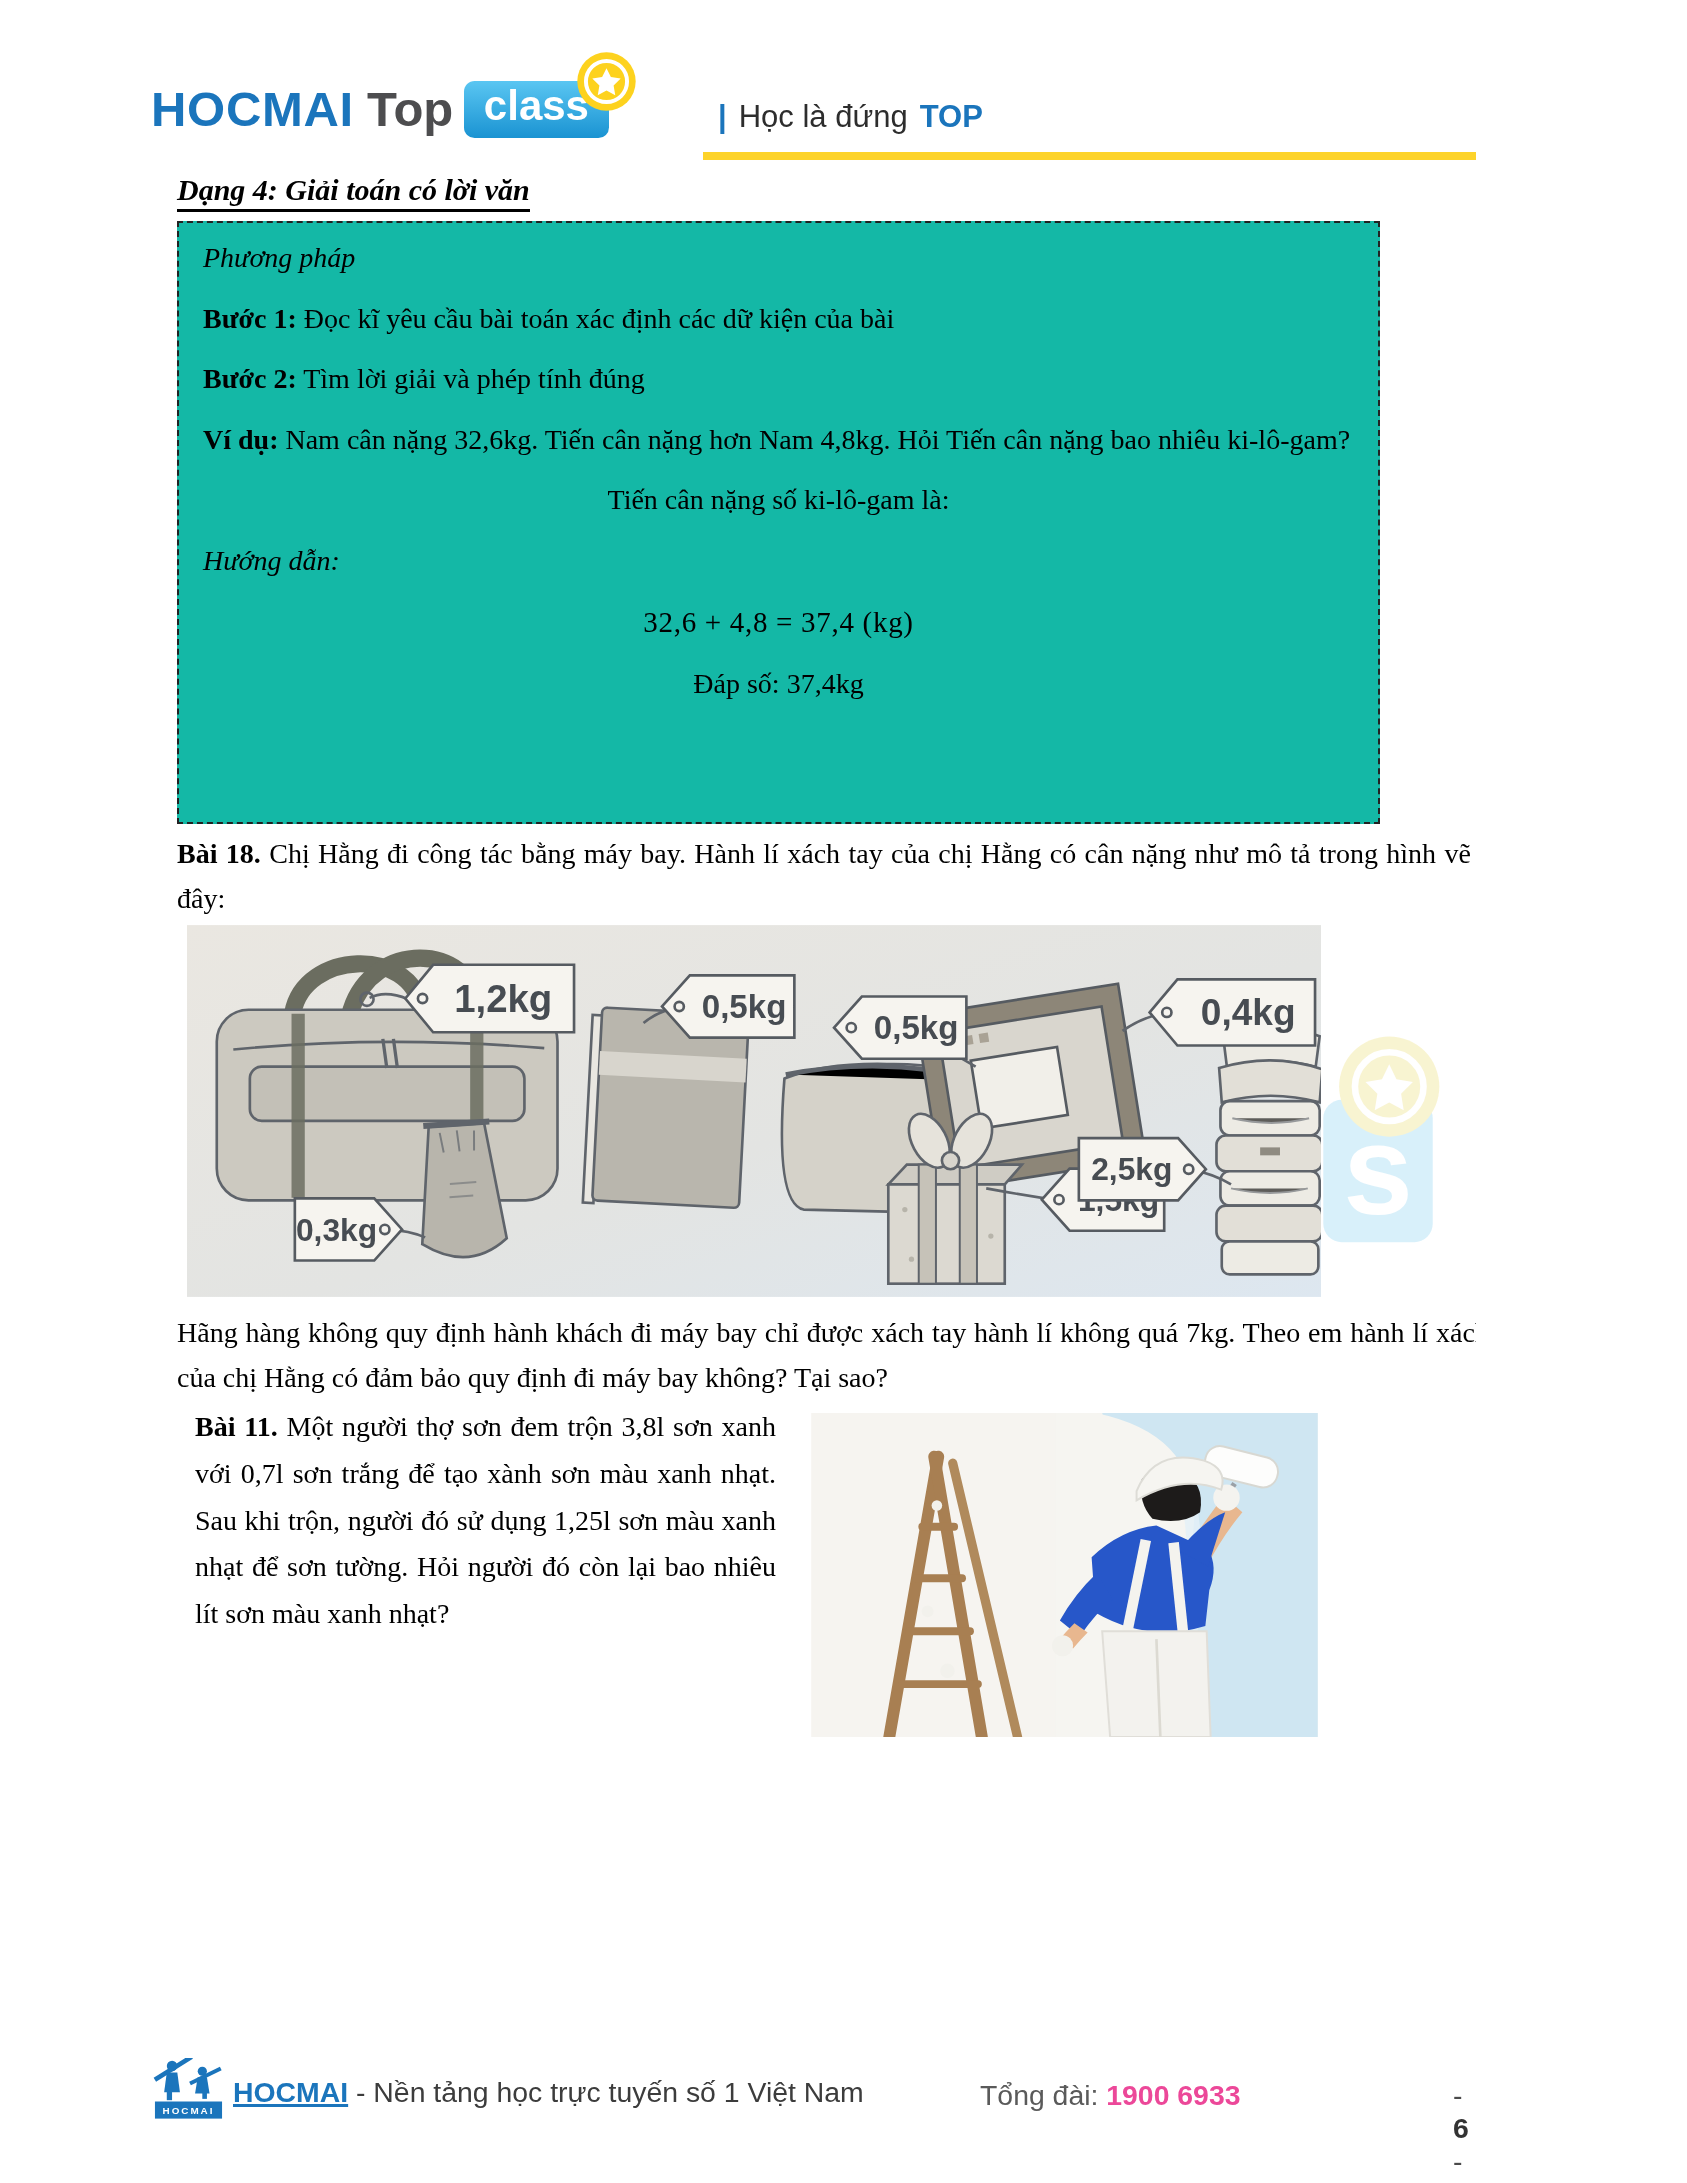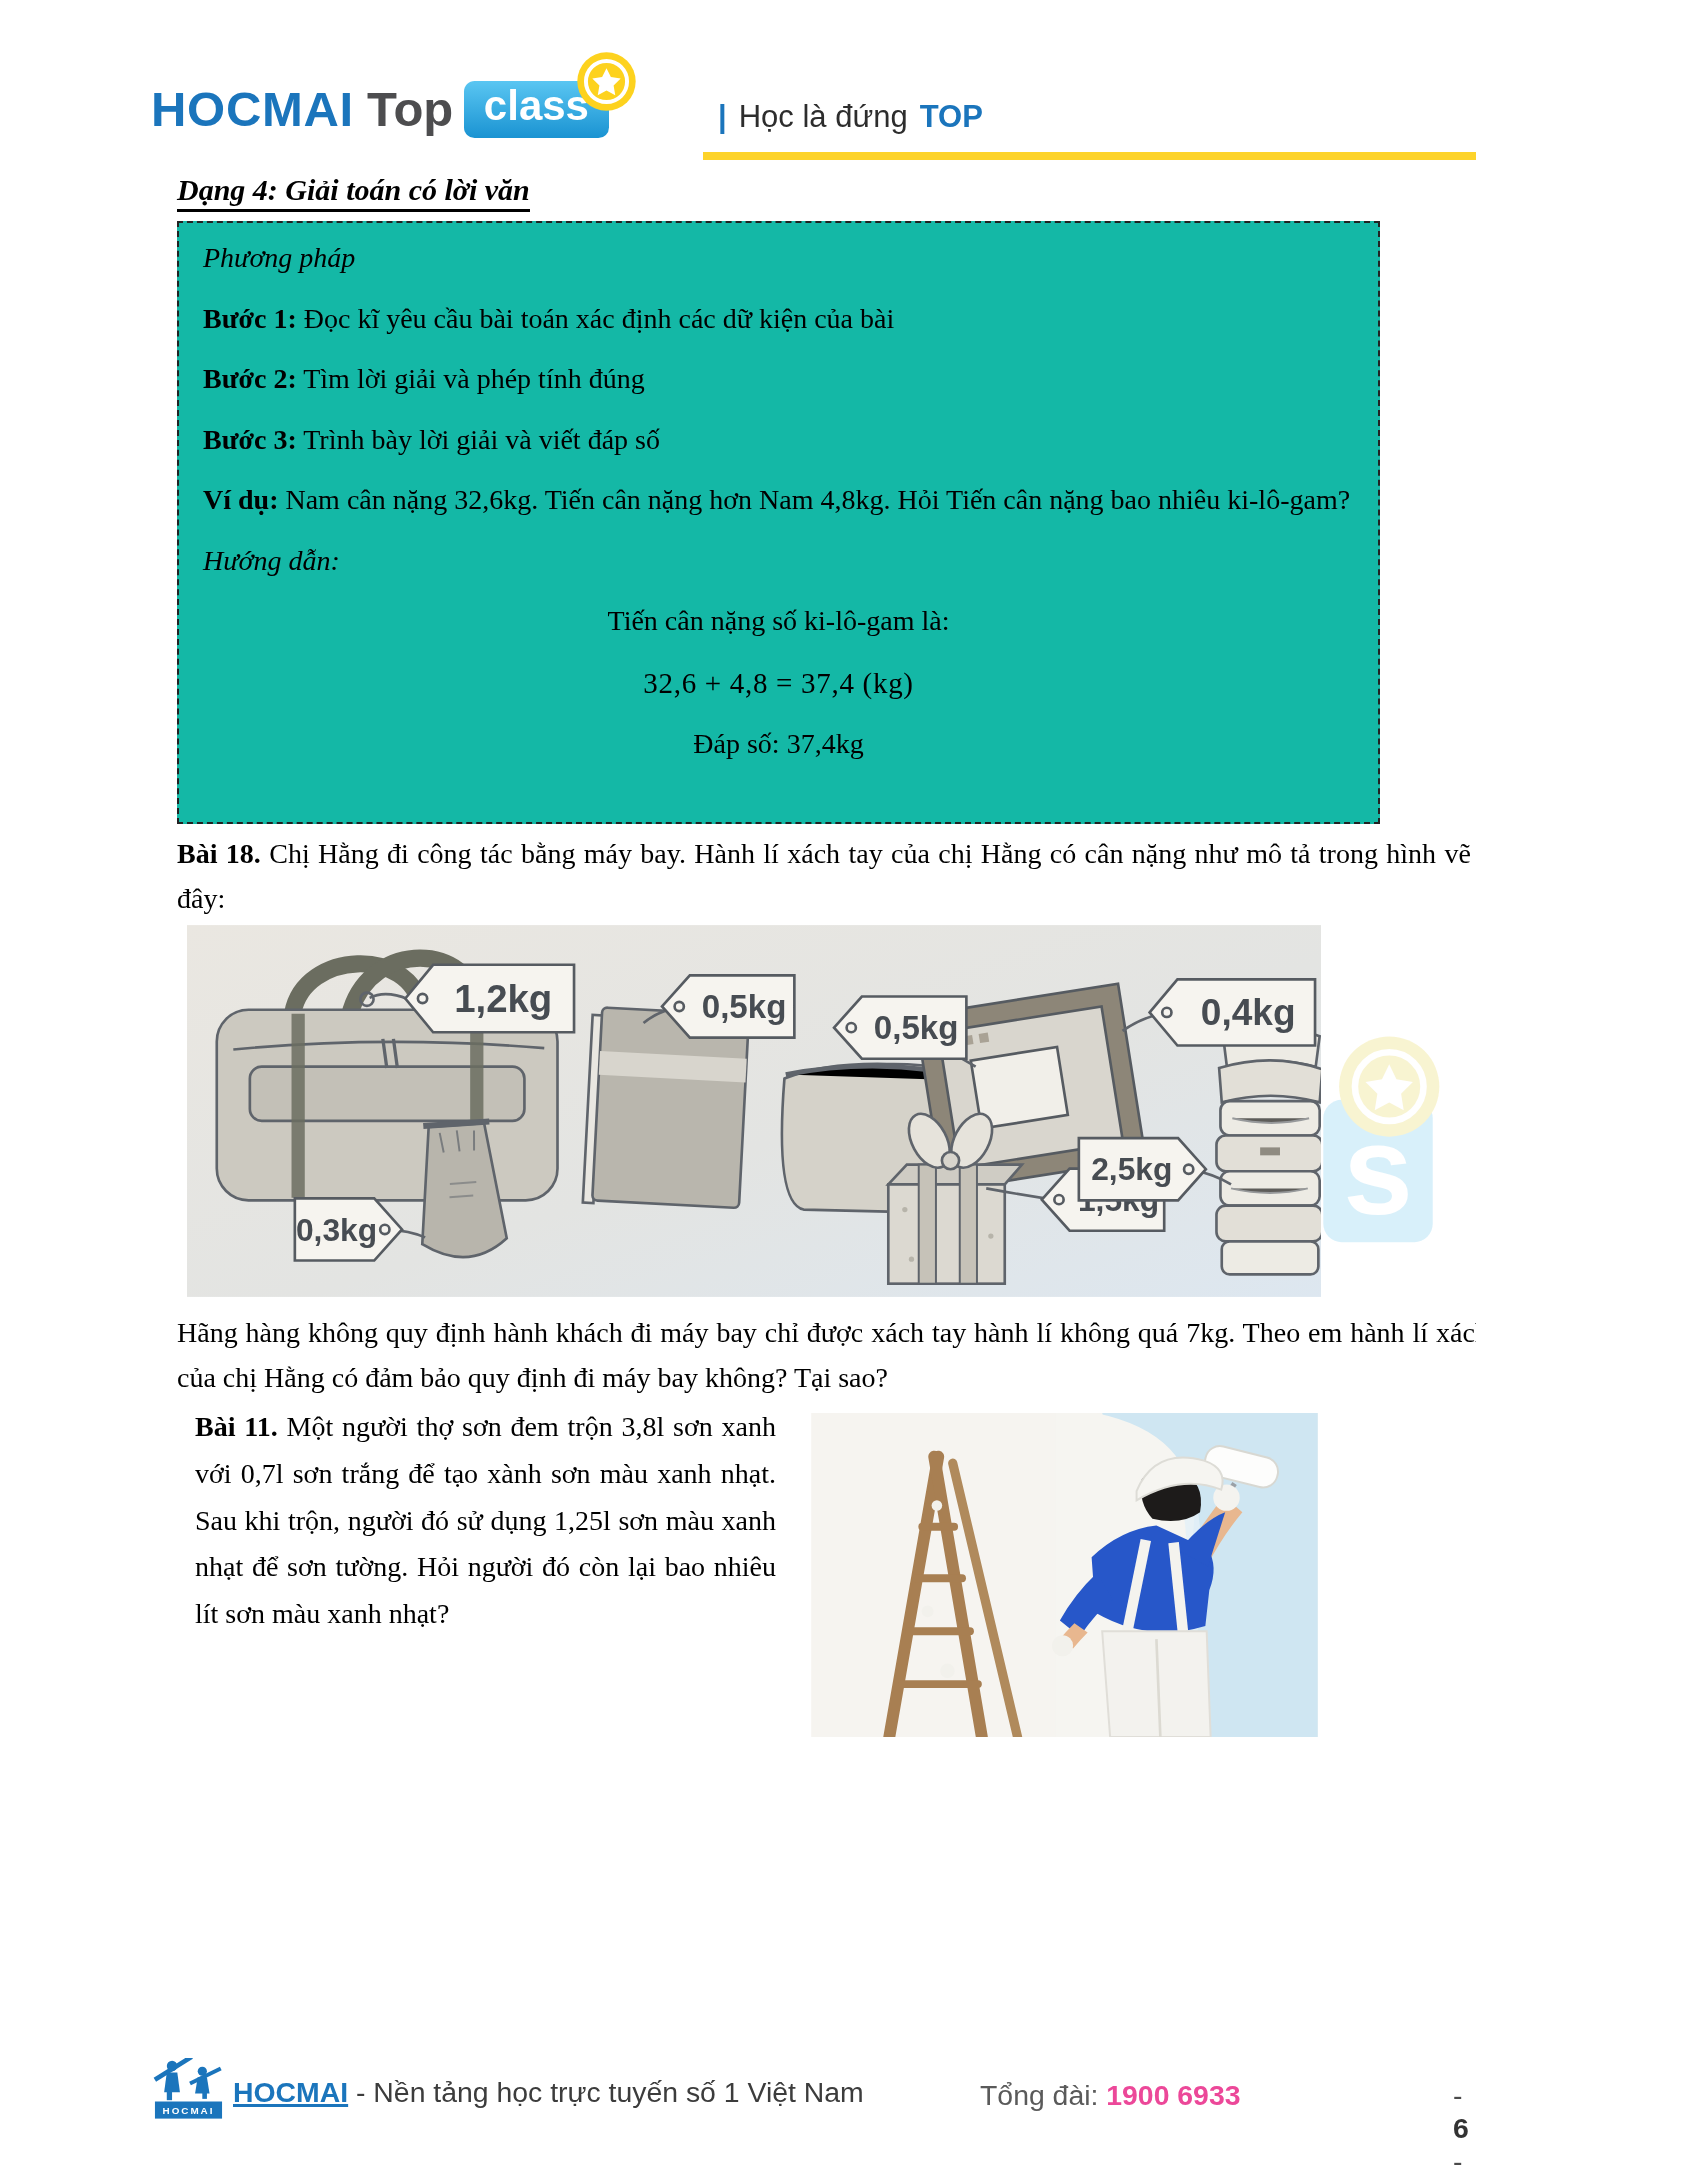--- a/index.html
+++ b/index.html
@@ -84,29 +84,25 @@
     <div class="mline it">Phương pháp</div>
     <div class="mline">
       <span class="blabel">Bước 1:</span>
       <span>Đọc kĩ yêu cầu bài toán xác định các dữ kiện của bài</span>
     </div>
     <div class="mline">
       <span class="blabel">Bước 2:</span>
       <span>Tìm lời giải và phép tính đúng</span>
     </div>
     <div class="mline">
-      <span class="blabel">Bước 3:</span>
-      <span>Trình bày lời giải và viết đáp số</span>
-    </div>
-    <div class="mline">
       <span class="blabel">Ví dụ:</span>
       <span>Nam cân nặng 32,6kg. Tiến cân nặng hơn Nam 4,8kg. Hỏi Tiến cân nặng bao nhiêu ki-lô-gam?</span>
     </div>
+    <div class="mline mcenter">Tiến cân nặng số ki-lô-gam là:</div>
     <div class="mline it">Hướng dẫn:</div>
-    <div class="mline mcenter">Tiến cân nặng số ki-lô-gam là:</div>
     <div class="mline mcenter formula">32,6 + 4,8 = 37,4  (kg)</div>
     <div class="mline mcenter">Đáp số: 37,4kg</div>
   </div>
 
   <div class="para p10">
     <span class="blabel">Bài 18.</span>
     <span>Chị Hằng đi công tác bằng máy bay. Hành lí xách tay của chị Hằng có cân nặng như mô tả trong hình vẽ dưới đây:</span>
   </div>
 
   <svg class="fig10" viewBox="0 0 1714 562">

